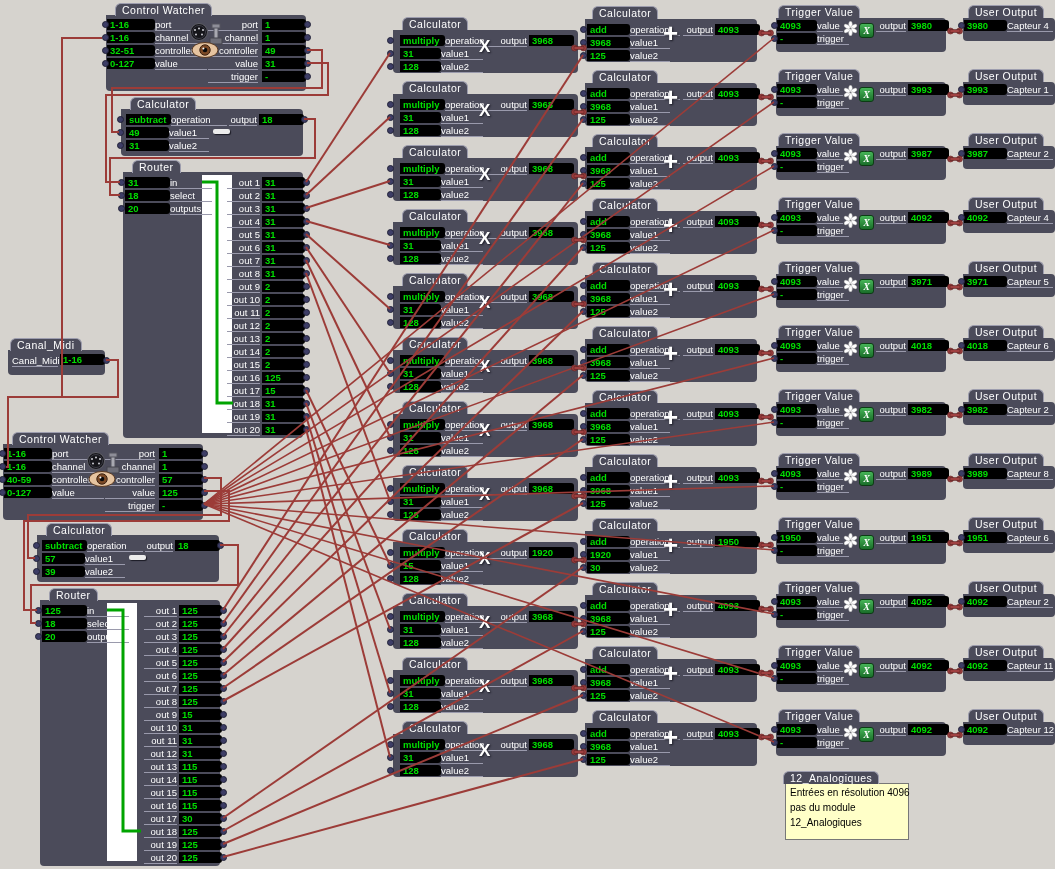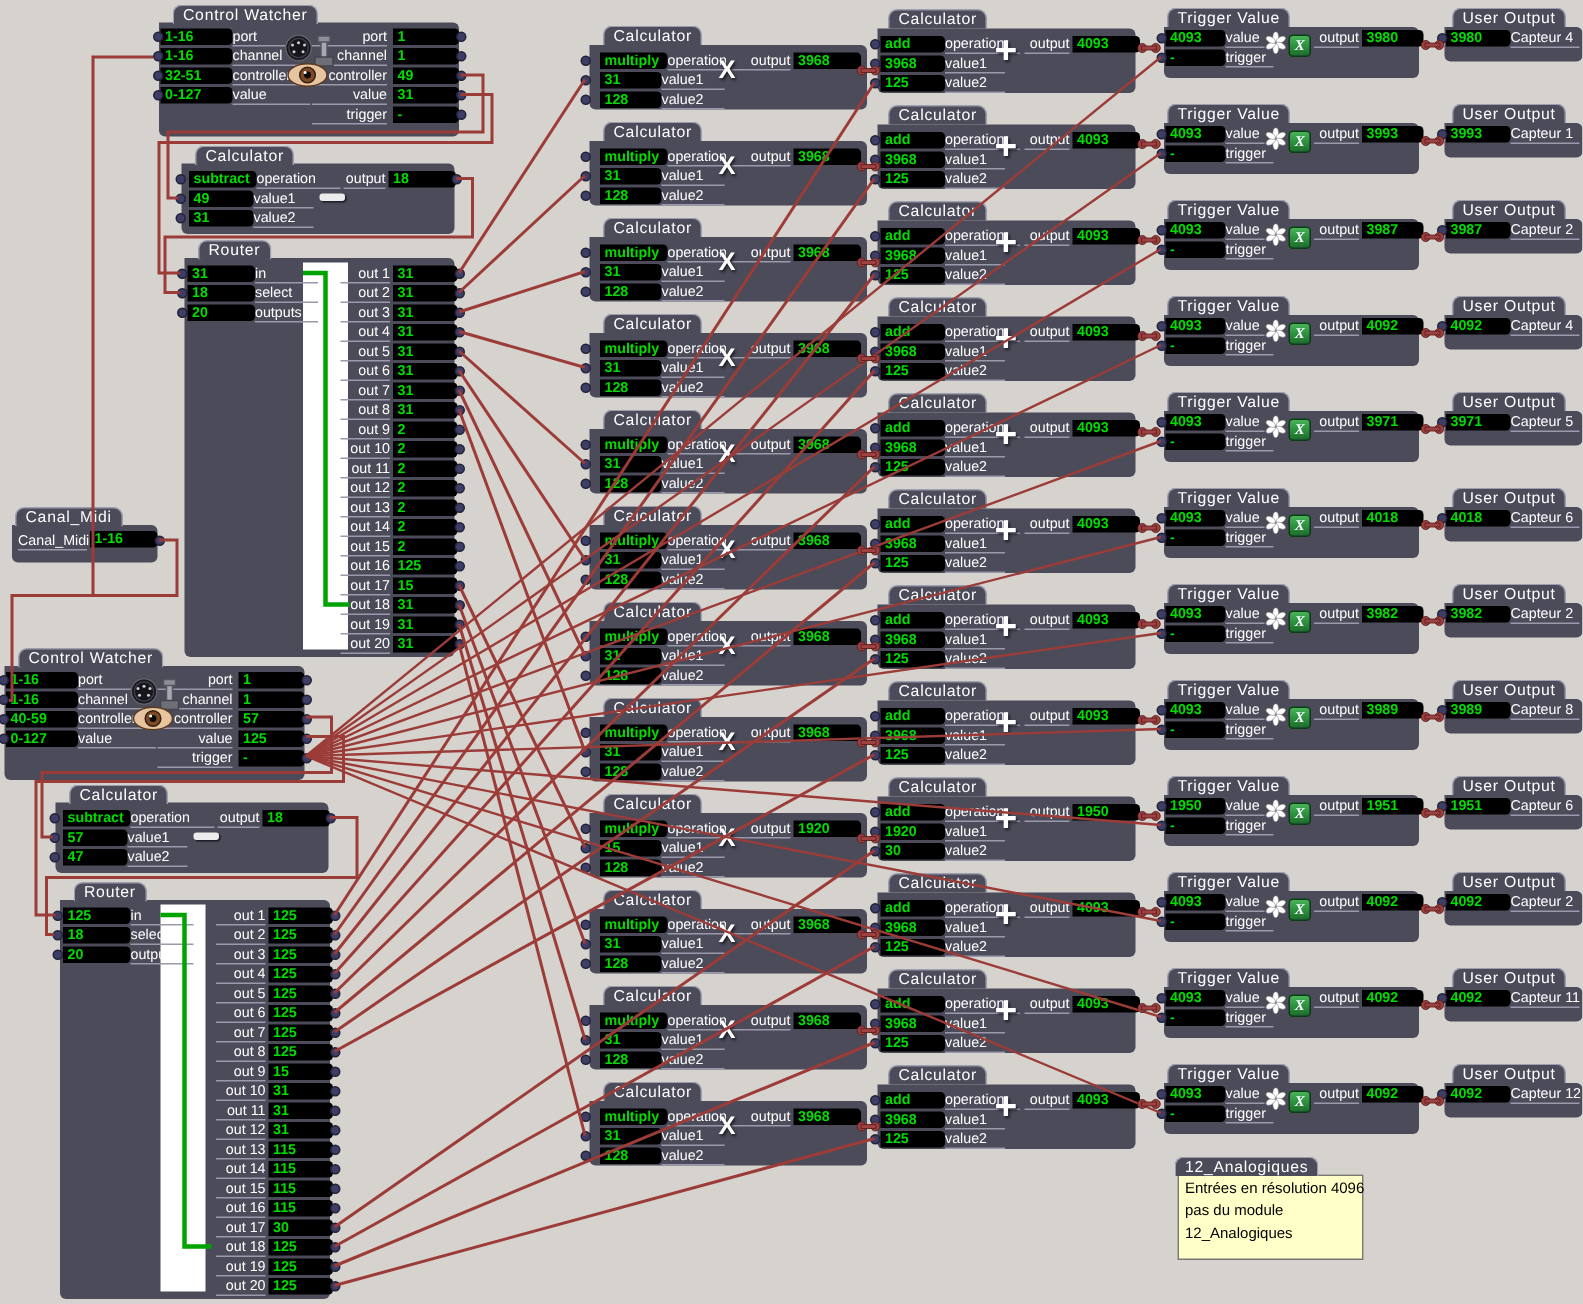--- a/index.html
+++ b/index.html
@@ -222,21 +222,21 @@
     <div class="port" style="left:200.5px;top:501.5px"></div>
     <div class="tab" style="left:46px;top:523px">Calculator</div>
     <div class="nbody" style="left:37px;top:535px;width:182px;height:47px"></div>
     <div class="vbox" style="left:42px;top:540px;width:42px">subtract</div>
     <div class="lbl" style="left:87px;top:540px;width:56px">operation</div>
     <div class="port" style="left:32.5px;top:541.5px"></div>
     <div class="vbox" style="left:42px;top:553px;width:40px">57</div>
     <div class="lbl" style="left:85px;top:553px;width:40px">value1</div>
     <div class="port" style="left:32.5px;top:554.5px"></div>
     <div class="minusicon" style="left:129px;top:555px"></div>
-    <div class="vbox" style="left:42px;top:566px;width:40px">47</div>
+    <div class="vbox" style="left:42px;top:566px;width:40px">39</div>
     <div class="lbl" style="left:85px;top:566px;width:40px">value2</div>
     <div class="port" style="left:32.5px;top:567.5px"></div>
     <div class="lbl r" style="left:145px;top:540px;width:28px">output</div>
     <div class="vbox" style="left:175px;top:540px;width:42px">18</div>
     <div class="port" style="left:216.5px;top:541.5px"></div>
     <div class="tab" style="left:49px;top:588px">Router</div>
     <div class="nbody" style="left:40px;top:600px;width:180px;height:266px"></div>
     <div class="strip" style="left:107px;top:603px;width:30px;height:258px"></div>
     <div class="vbox" style="left:42px;top:605px;width:42px">125</div>
     <div class="lbl" style="left:87px;top:605px;width:42px">in</div>

